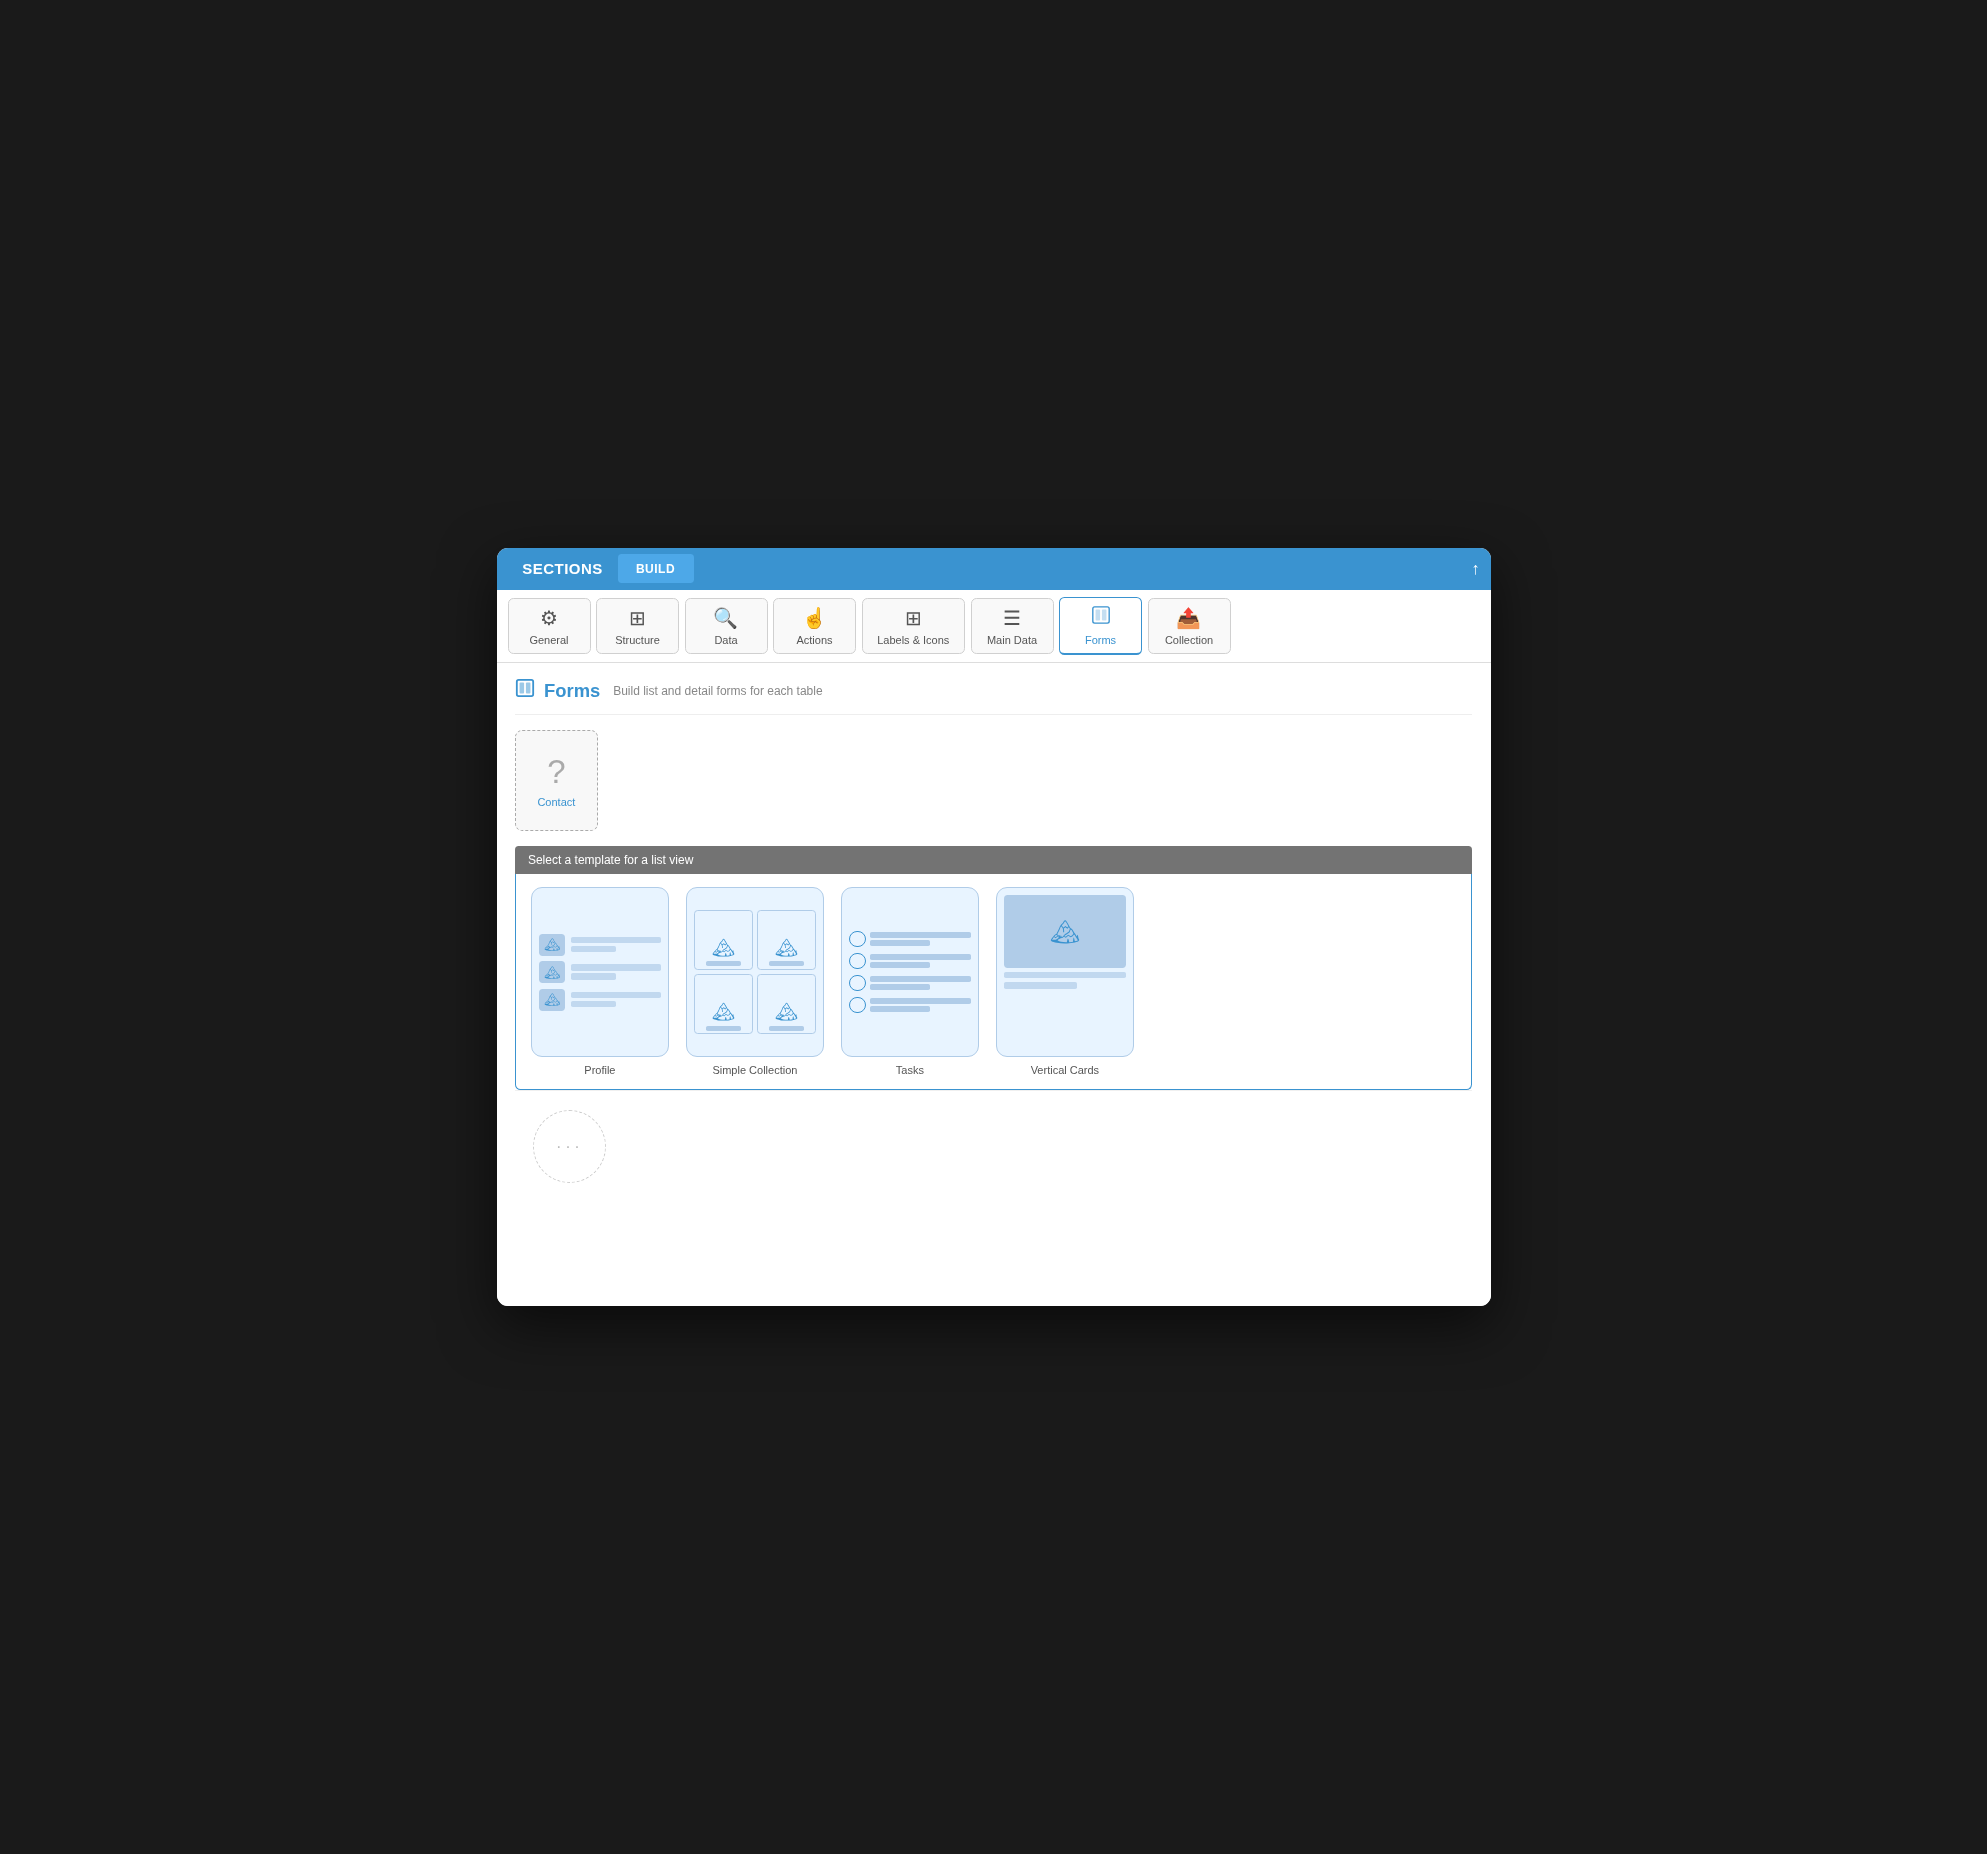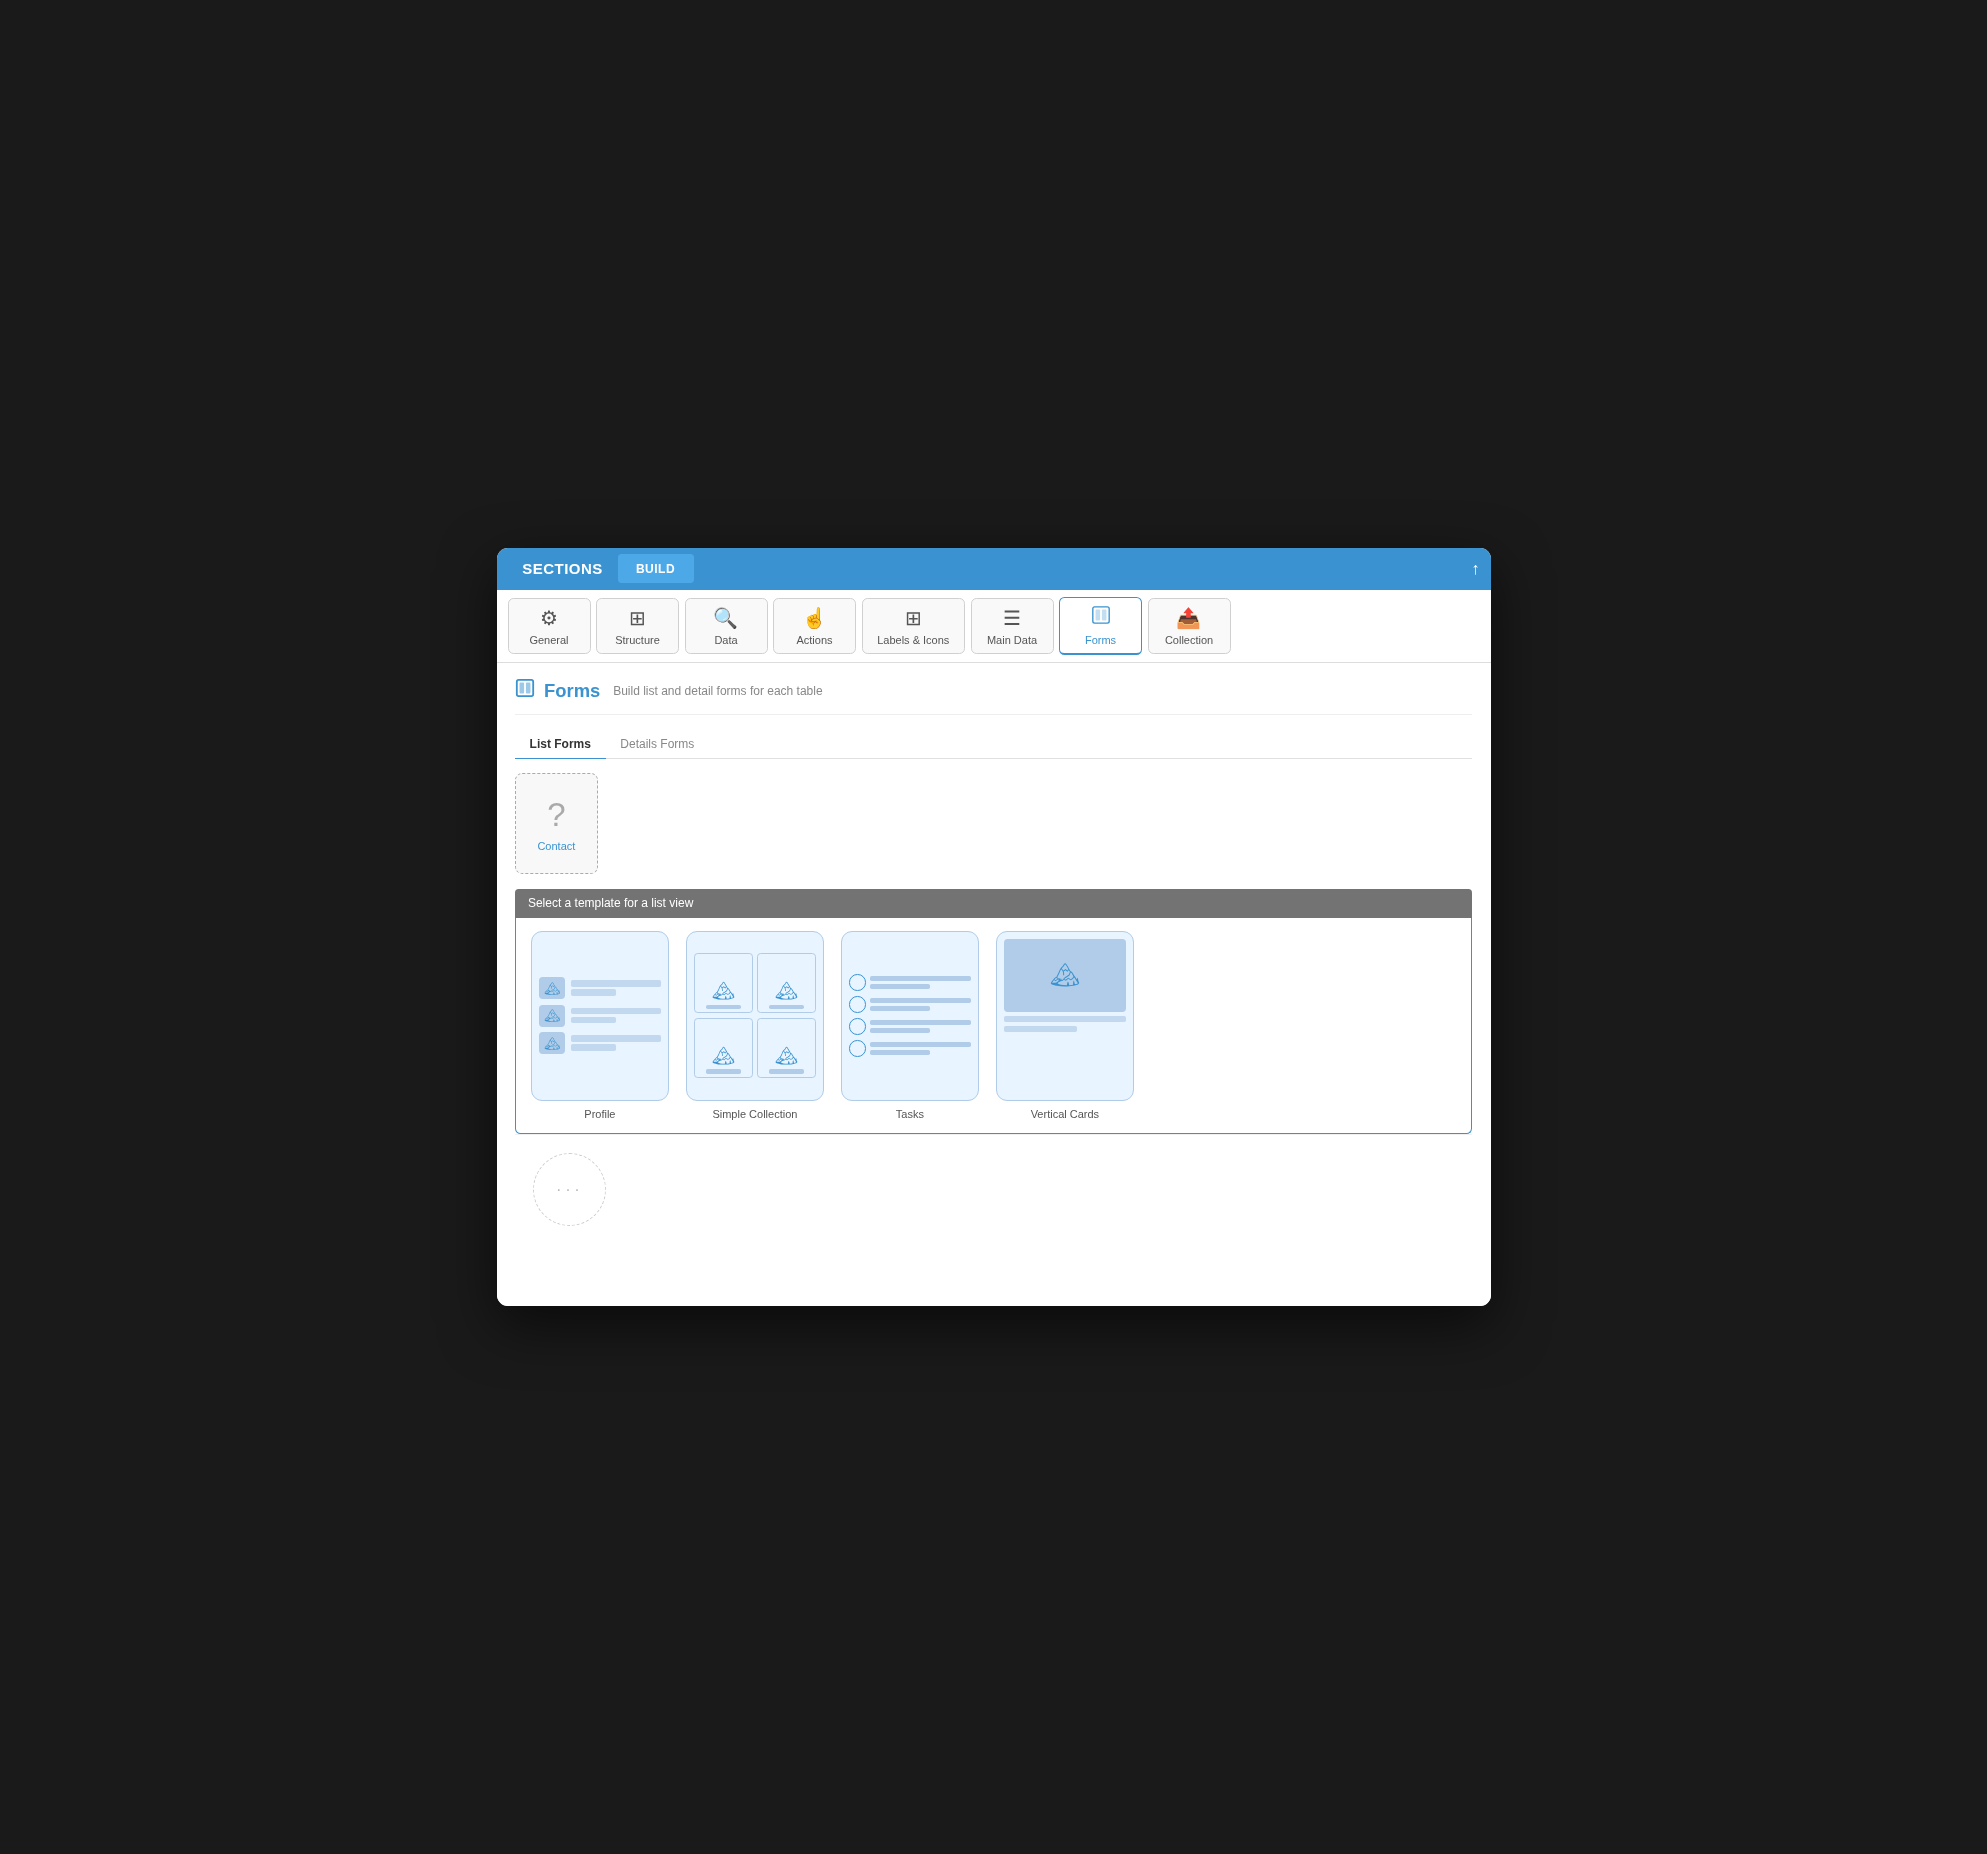--- a/index.html
+++ b/index.html
@@ -506,28 +506,20 @@
         <svg width="20" height="20" viewBox="0 0 22 22" fill="none">
           <rect x="2" y="2" width="18" height="18" rx="2" stroke="#3a93d0" stroke-width="2" fill="none"></rect>
           <rect x="5" y="5" width="5" height="12" rx="1" fill="#3a93d0" opacity="0.5"></rect>
           <rect x="12" y="5" width="5" height="12" rx="1" fill="#3a93d0" opacity="0.5"></rect>
         </svg>
       </span>
       <span class="page-header-title">Forms</span>
       <span class="page-header-desc">Build list and detail forms for each table</span>
     </div>
 
-    <div class="tabs">
-      <div class="tab active">
-        <span>List Forms</span>
-      </div>
-      <div class="tab">
-        <span>Details Forms</span>
-      </div>
-    </div>
 
     <div class="contact-cards">
       <div class="contact-card selected">
         <span class="contact-card-icon">?</span>
         <span class="contact-card-label">Contact</span>
       </div>
     </div>
 
     <div>
       <div class="template-section">

